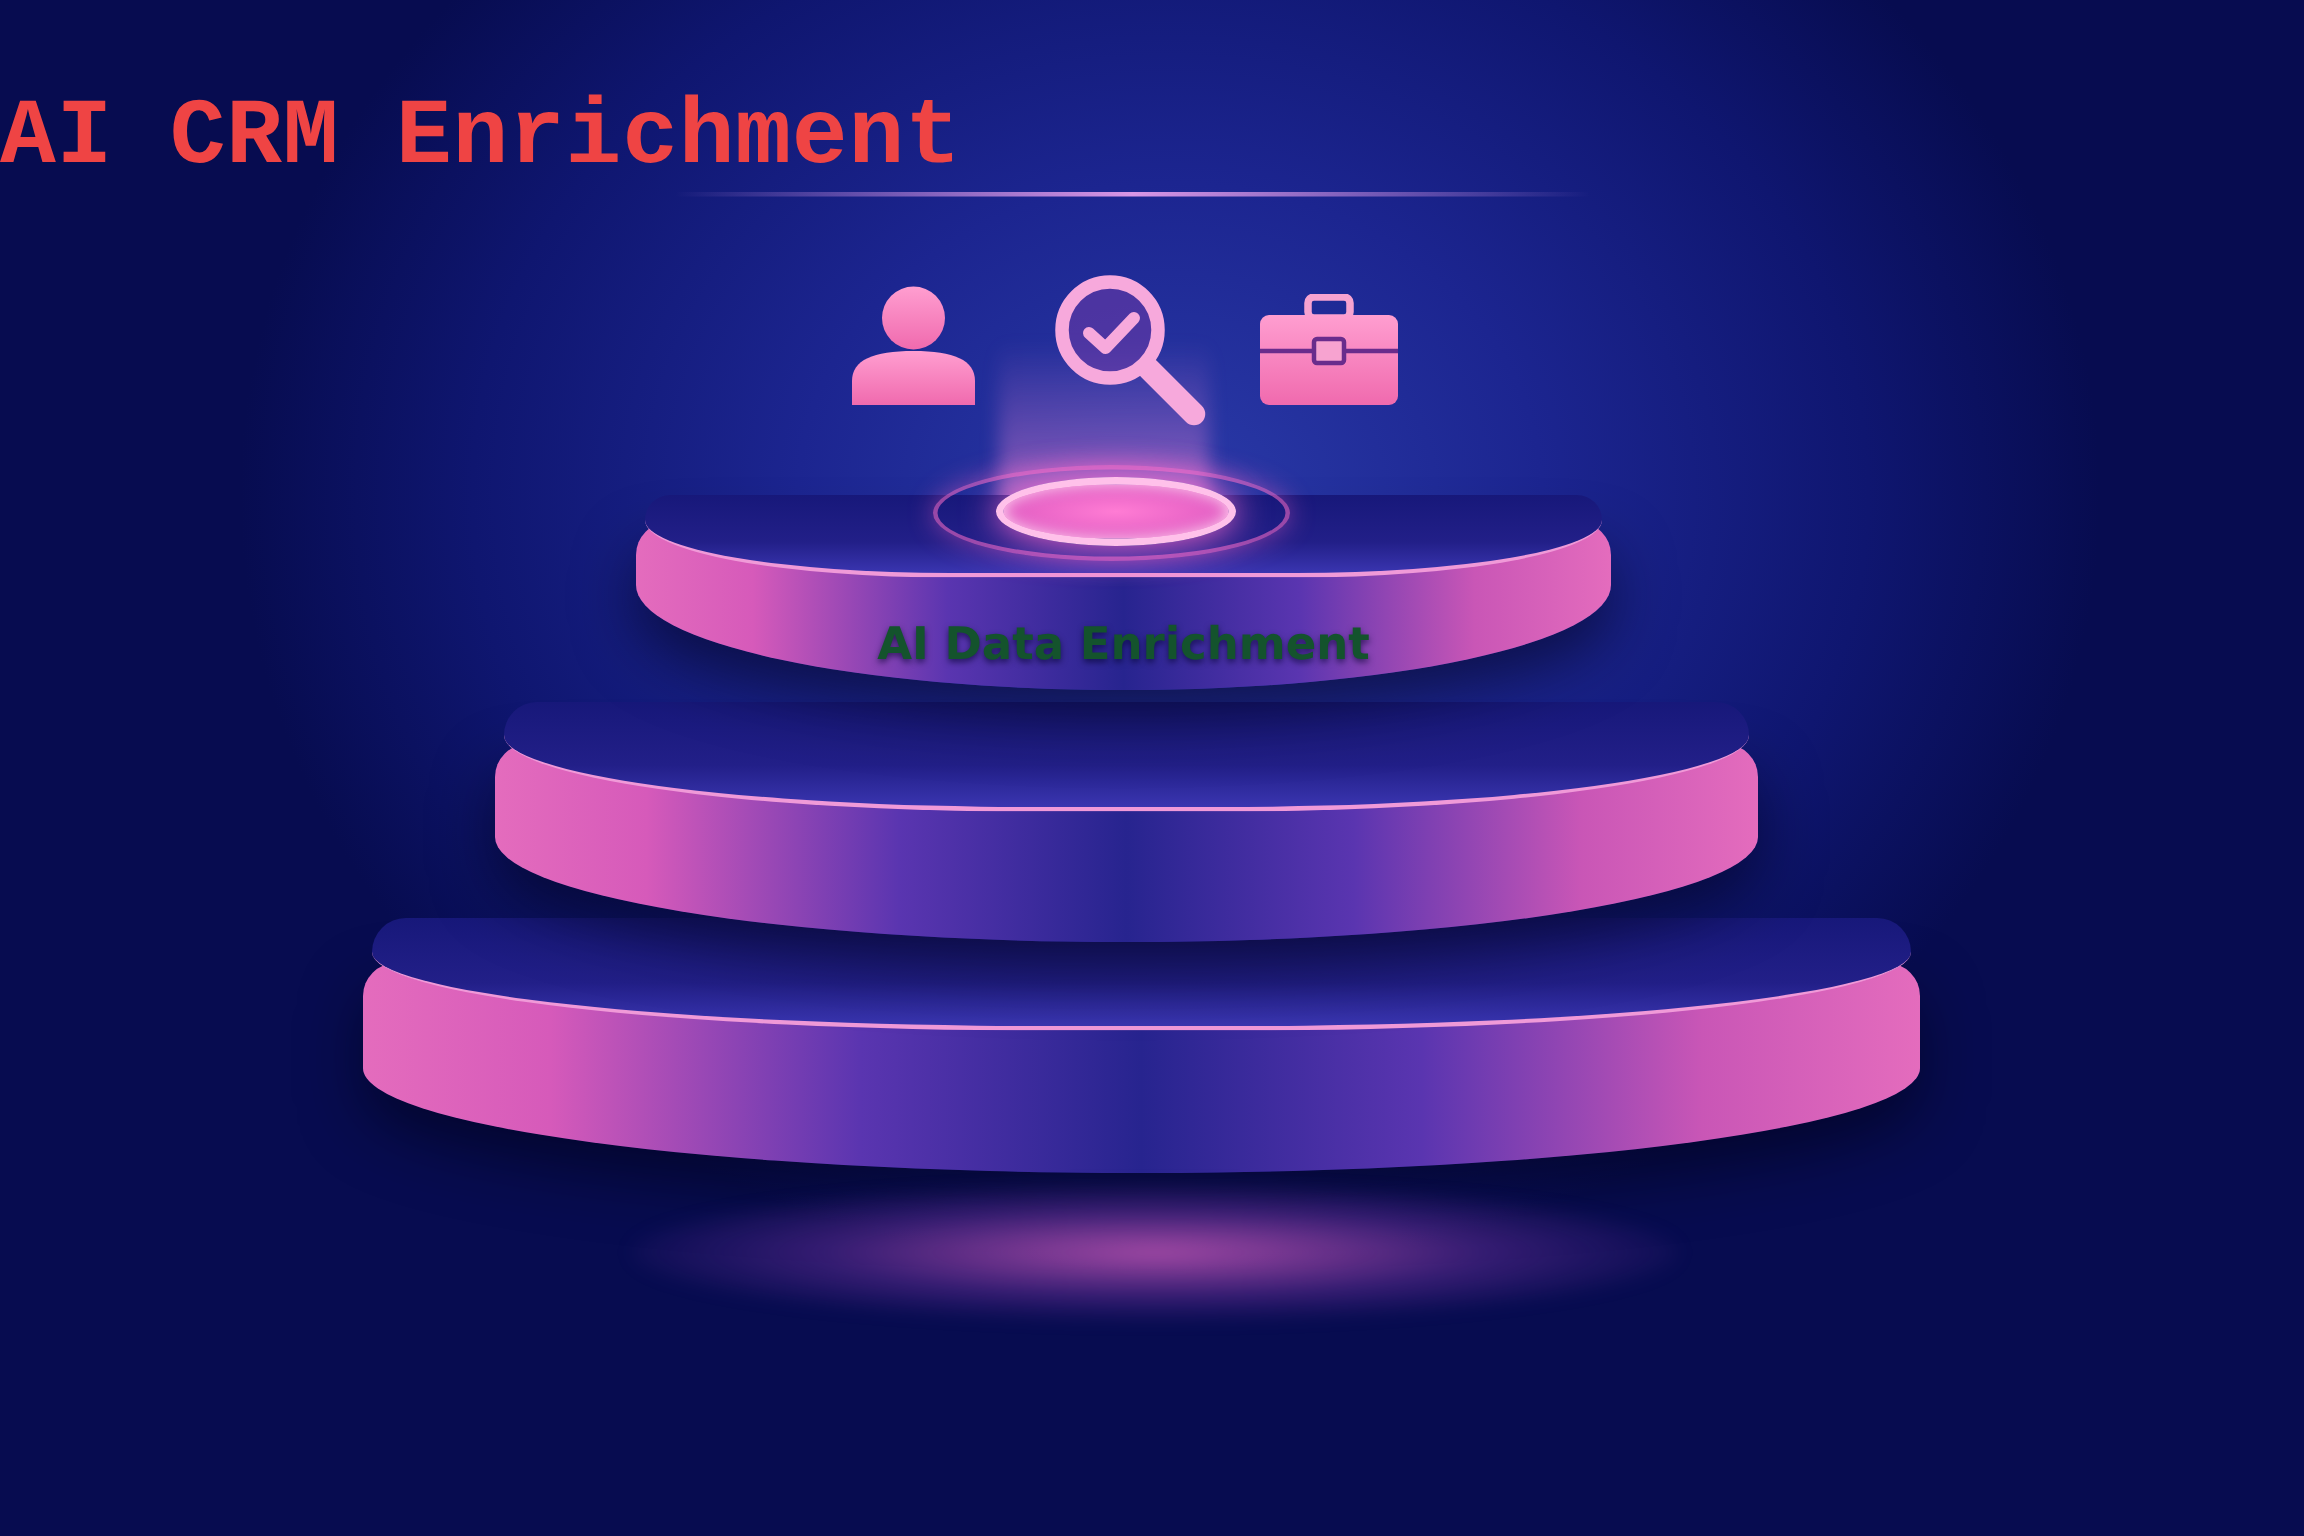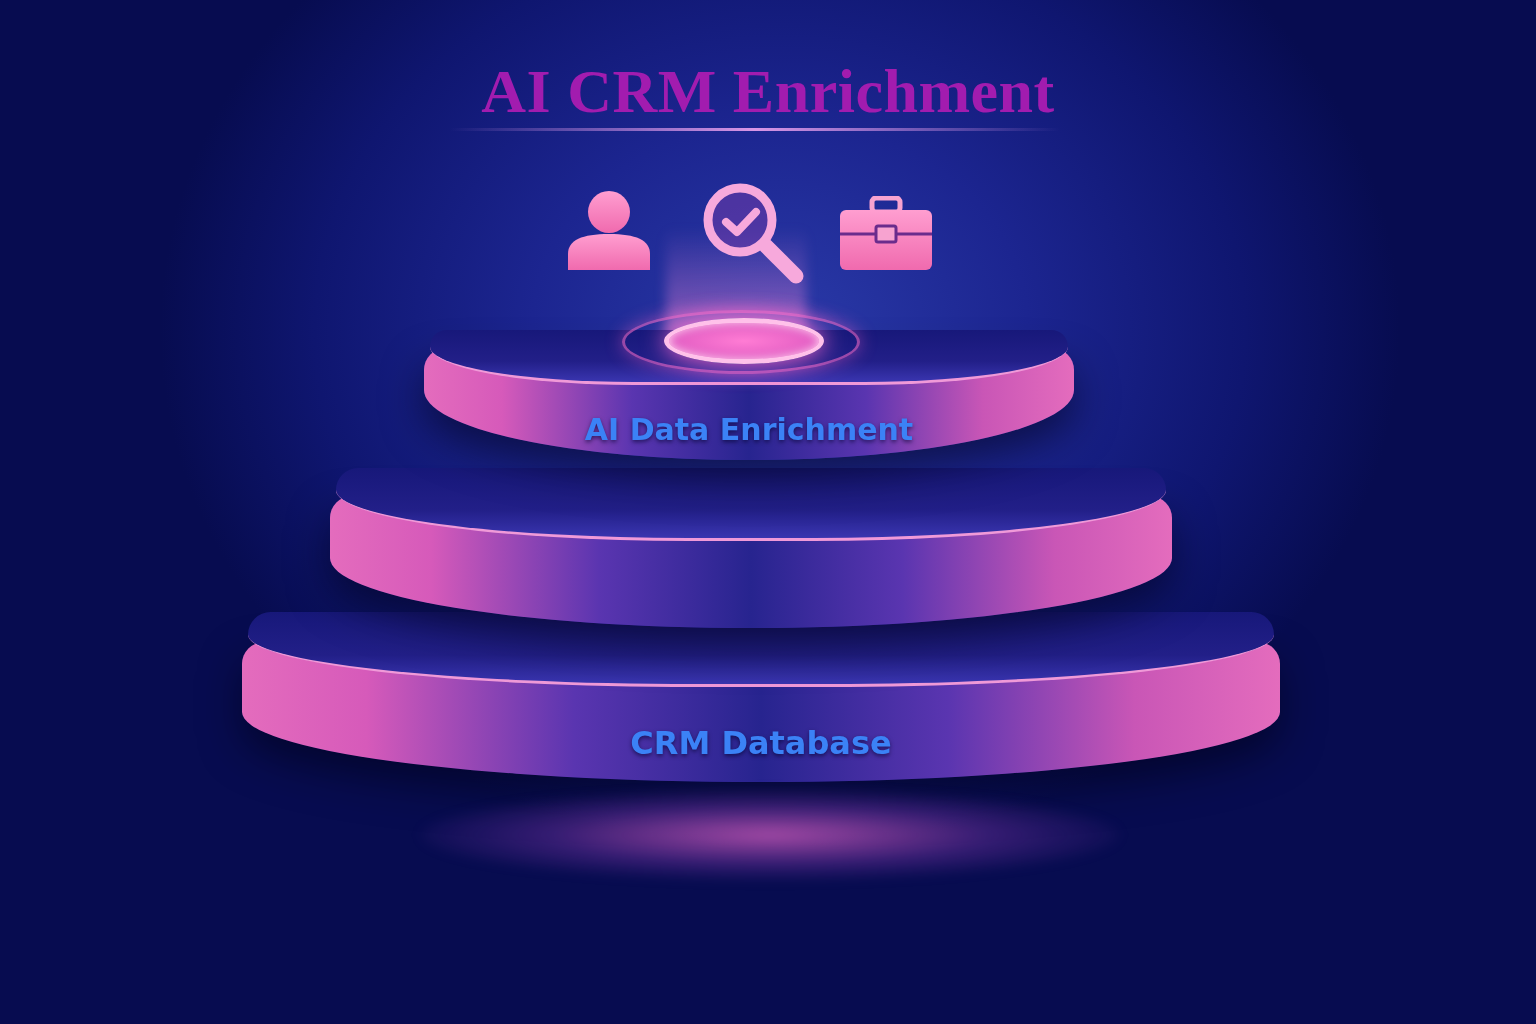--- a/index.html
+++ b/index.html
@@ -2,23 +2,23 @@
 <html><head>
 <meta charset="utf-8">
 <style>
   html, body { margin:0; padding:0; }
   body {
     width:1536px; height:1024px; overflow:hidden; position:relative;
     background: radial-gradient(ellipse 620px 520px at 780px 330px, #2a3aa8 0%, #1c2590 40%, #0f1670 75%, #070c50 100%);
     font-family: "Liberation Sans", "DejaVu Sans", sans-serif;
   }
   .title {
-    position:absolute; left:0; right:0; top:56px; text-align:center;
-    color:#a21caf; font-weight:700; font-size:62px; letter-spacing:0.5px;
-    font-family: Liberation Serif, serif;
+    position:absolute; left:0; right:0; top:56px; 
+    color:#ef4444; font-weight:700; font-size:62px; letter-spacing:0.5px;
+    font-family: Liberation Mono, monospace;
   }
   .title-rule {
     position:absolute; left:450px; width:610px; top:128px; height:3px;
     background: linear-gradient(90deg, rgba(200,120,220,0) 0%, #d996e6 50%, rgba(200,120,220,0) 100%);
   }
   .icon { position:absolute; }
   .icon svg { display:block; }
   .beam {
     position:absolute; left:666px; top:228px; width:140px; height:110px;
     background: linear-gradient(180deg, rgba(255,140,220,0) 0%, rgba(255,140,220,0.35) 70%, rgba(255,160,230,0.5) 100%);
@@ -42,21 +42,21 @@
     background: linear-gradient(90deg, #e46cbd 0%, #d65aba 12%, #5a35b0 32%, #27248f 50%, #5a35b0 68%, #c956b6 86%, #e46cbd 100%);
     box-shadow: 0 18px 40px rgba(0,0,20,0.55);
   }
   .tier .top {
     position:absolute; left:6px; right:6px; top:0;
     border-radius: 26px 26px 50% 50% / 26px 26px 60px 60px;
     background: linear-gradient(180deg, #17187a 0%, #221f88 60%, #3a35b0 100%);
     border-bottom: 3px solid #f09ad8;
   }
   .tier .label {
-    position:absolute; left:0; right:0; text-align:center; color:#3b82f6;
+    position:absolute; left:0; right:0; text-align:center; color:#14532d;
     font-weight:700; font-family:"DejaVu Sans", sans-serif;
     text-shadow: 0 2px 4px rgba(0,0,40,0.6);
   }
   .floor-glow {
     position:absolute; left:420px; top:790px; width:700px; height:90px; border-radius:50%;
     background: radial-gradient(ellipse at center, rgba(230,100,200,0.7) 0%, rgba(140,60,180,0.35) 45%, rgba(20,20,100,0) 75%);
     filter: blur(6px);
   }
 </style>
 </head>
@@ -99,21 +99,20 @@
     <rect x="34" y="2" width="28" height="14" rx="4" fill="none" stroke="#f7a3d0" stroke-width="5"></rect>
     <rect x="2" y="14" width="92" height="60" rx="6" fill="url(#gb)"></rect>
     <path d="M2 38 L94 38" stroke="#6a2c8c" stroke-width="3"></path>
     <rect x="38" y="30" width="20" height="16" rx="2" fill="#f7a3d0" stroke="#6a2c8c" stroke-width="3"></rect>
   </svg>
 </div>
 
 <div class="tier" style="left:242px;top:612px;width:1038px;height:170px;">
   <div class="band" style="top:30px;"></div>
   <div class="top" style="height:72px;"></div>
-  <div class="label" style="top:112px;font-size:32px;">CRM Database</div>
 </div>
 
 <div class="tier" style="left:330px;top:468px;width:842px;height:160px;">
   <div class="band" style="top:28px;"></div>
   <div class="top" style="height:70px;"></div>
 </div>
 
 <div class="tier" style="left:424px;top:330px;width:650px;height:130px;">
   <div class="band" style="top:18px;"></div>
   <div class="top" style="height:52px;"></div>

